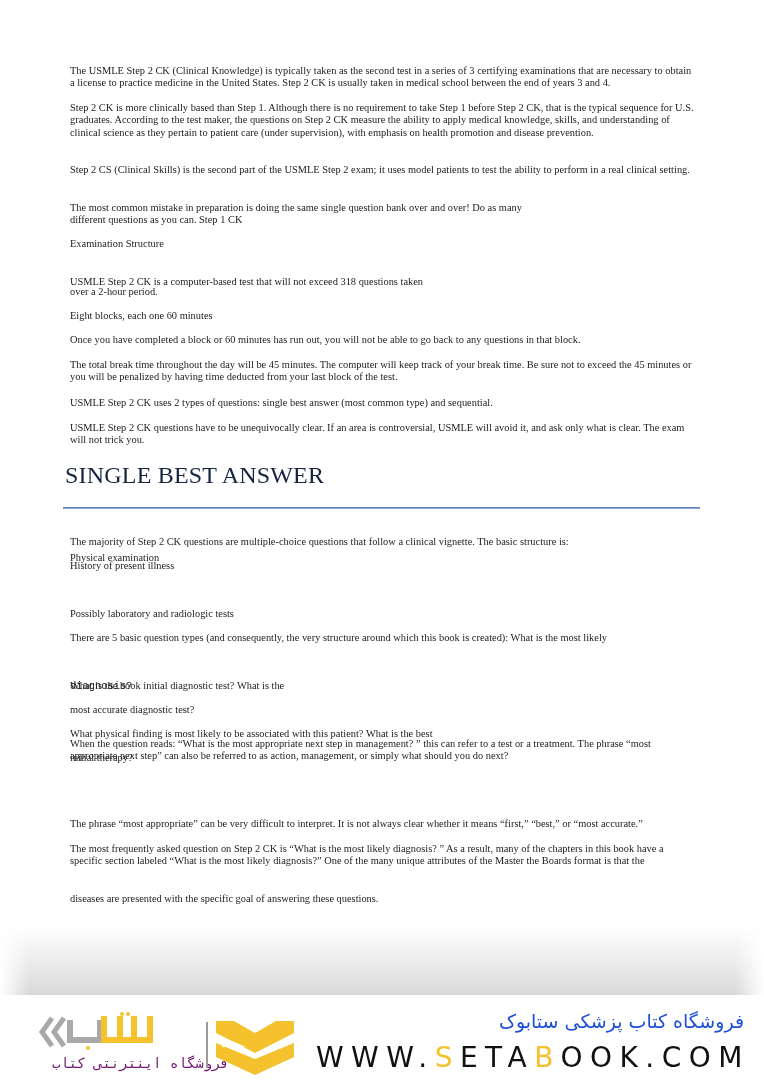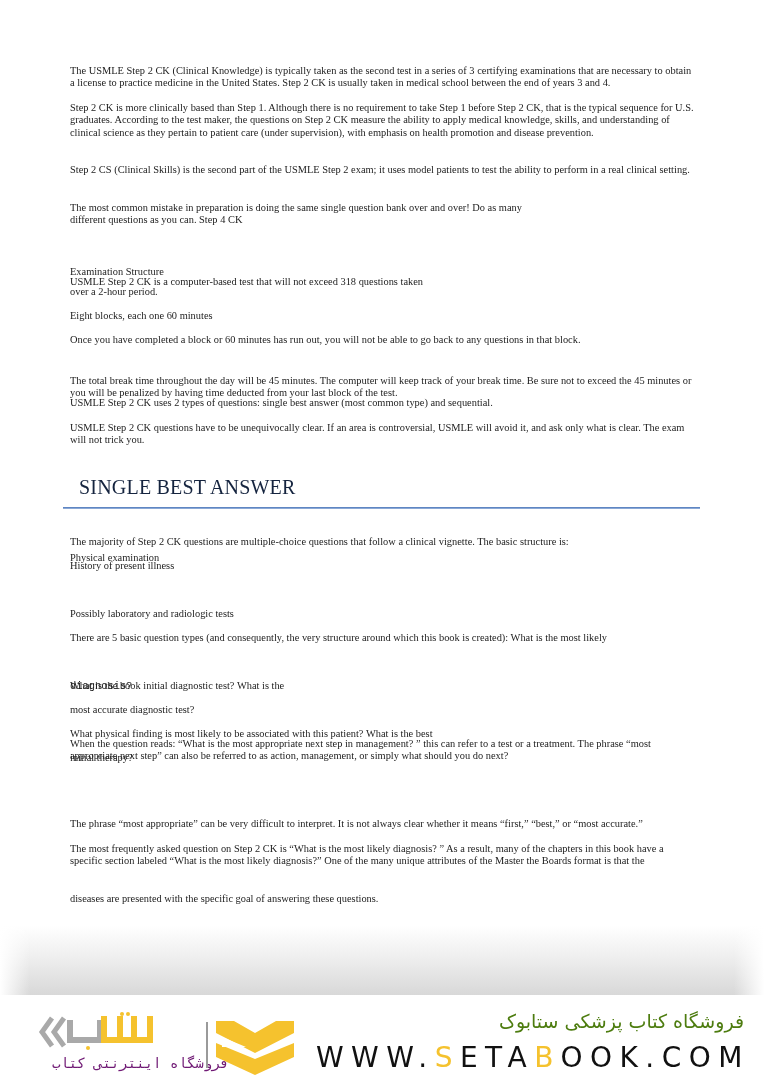--- a/index.html
+++ b/index.html
@@ -24,37 +24,37 @@
     .shadow::after { right: 0; background: linear-gradient(to left, #ffffff, rgba(255,255,255,0)); }
 
     .p {
       position: absolute; left: 70px; width: 625px;
       font-size: 10.4px; line-height: 12.3px; color: #1c1c1c;
       margin: 0;
     }
     .heading {
       position: absolute; left: 64px; top: 461px;
       font-family: "Liberation Serif", "DejaVu Serif", serif;
-      font-size: 20px; color: #15243f; letter-spacing: 0.2px;
-      margin: 15px; font-weight: normal;
+      font-size: 24px; color: #15243f; letter-spacing: 0.2px;
+      margin: 1px; font-weight: normal;
     }
     .rule {
       position: absolute; left: 63px; top: 507px; width: 637px; height: 1px;
       background: #5f86c2; border-bottom: 1px solid #8aa8d6;
     }
 
     .footer {
       position: absolute; left: 0; top: 995px; width: 764px; height: 85px; background: #ffffff;
     }
     .logo-left { position: absolute; left: 36px; top: 1012px; width: 140px; height: 62px; }
     .logo-sep { position: absolute; left: 206px; top: 1022px; width: 2px; height: 46px; background: #9a9a9a; }
     .logo-chevron { position: absolute; left: 216px; top: 1017px; width: 78px; height: 58px; }
     .fa-title {
       position: absolute; right: 20px; top: 1010px;
-      font-family: "DejaVu Sans", sans-serif; font-size: 19px; color: #4d7c0f;
+      font-family: "DejaVu Sans", sans-serif; font-size: 19px; color: #1d4ed8;
       direction: rtl; text-align: right; white-space: nowrap;
     }
     .url {
       position: absolute; right: 14px; top: 1041px;
       font-family: "DejaVu Sans", sans-serif; font-size: 28px; color: #111;
       letter-spacing: 7.5px; white-space: nowrap;
     }
     .url .hl { color: #f5c22e; }
     .logo-sub {
       position: absolute; left: 52px; top: 1055px; font-family: Liberation Mono, monospace;
@@ -63,27 +63,27 @@
   </style>
 </head>
 <body>
 
 <div class="page">
   <div id="top-paras">
       <p class="p" style="top: 65px;">The USMLE Step 2 CK (Clinical Knowledge) is typically taken as the second test in a series of 3 certifying examinations that are necessary to obtain a license to practice medicine in the United States. Step 2 CK is usually taken in medical school between the end of years 3 and 4.</p>
       <p class="p" style="top: 102px;">Step 2 CK is more clinically based than Step 1. Although there is no requirement to take Step 1 before Step 2 CK, that is the typical sequence for U.S. graduates. According to the test maker, the questions on Step 2 CK measure the ability to apply medical knowledge, skills, and understanding of clinical science as they pertain to patient care (under supervision), with emphasis on health promotion and disease prevention.</p>
       <p class="p" style="top: 164px;">Step 2 CS (Clinical Skills) is the second part of the USMLE Step 2 exam; it uses model patients to test the ability to perform in a real clinical setting.</p>
       <p class="p" style="top: 202px;">The most common mistake in preparation is doing the same single question bank over and over! Do as many</p>
-      <p class="p" style="top: 214px;">different questions as you can. Step 4 CK</p>
-      <p class="p" style="top: 238px; margin-top: 28px;">Examination Structure</p>
+      <p class="p" style="top: 214px;">different questions as you can. Step 1 CK</p>
+      <p class="p" style="top: 238px;">Examination Structure</p>
       <p class="p" style="top: 276px;">USMLE Step 2 CK is a computer-based test that will not exceed 318 questions taken</p>
       <p class="p" style="top: 286px;">over a 2-hour period.</p>
       <p class="p" style="top: 310px;">Eight blocks, each one 60 minutes</p>
       <p class="p" style="top: 334px;">Once you have completed a block or 60 minutes has run out, you will not be able to go back to any questions in that block.</p>
-      <p class="p" style="top: 359px; margin-top: 16px;">The total break time throughout the day will be 45 minutes. The computer will keep track of your break time. Be sure not to exceed the 45 minutes or you will be penalized by having time deducted from your last block of the test.</p>
+      <p class="p" style="top: 359px;">The total break time throughout the day will be 45 minutes. The computer will keep track of your break time. Be sure not to exceed the 45 minutes or you will be penalized by having time deducted from your last block of the test.</p>
       <p class="p" style="top: 397px;">USMLE Step 2 CK uses 2 types of questions: single best answer (most common type) and sequential.</p>
       <p class="p" style="top: 422px;">USMLE Step 2 CK questions have to be unequivocally clear. If an area is controversial, USMLE will avoid it, and ask only what is clear. The exam will not trick you.</p>
     </div>
   <h1 class="heading">SINGLE BEST ANSWER</h1>
   <div class="rule"></div>
   <div id="bottom-paras">
       <p class="p" style="top: 536px;">The majority of Step 2 CK questions are multiple-choice questions that follow a clinical vignette. The basic structure is:</p>
       <p class="p" style="top: 560px;">History of present illness</p>
       <p class="p" style="top: 552px;">Physical examination</p>
       <p class="p" style="top: 608px;">Possibly laboratory and radiologic tests</p>

